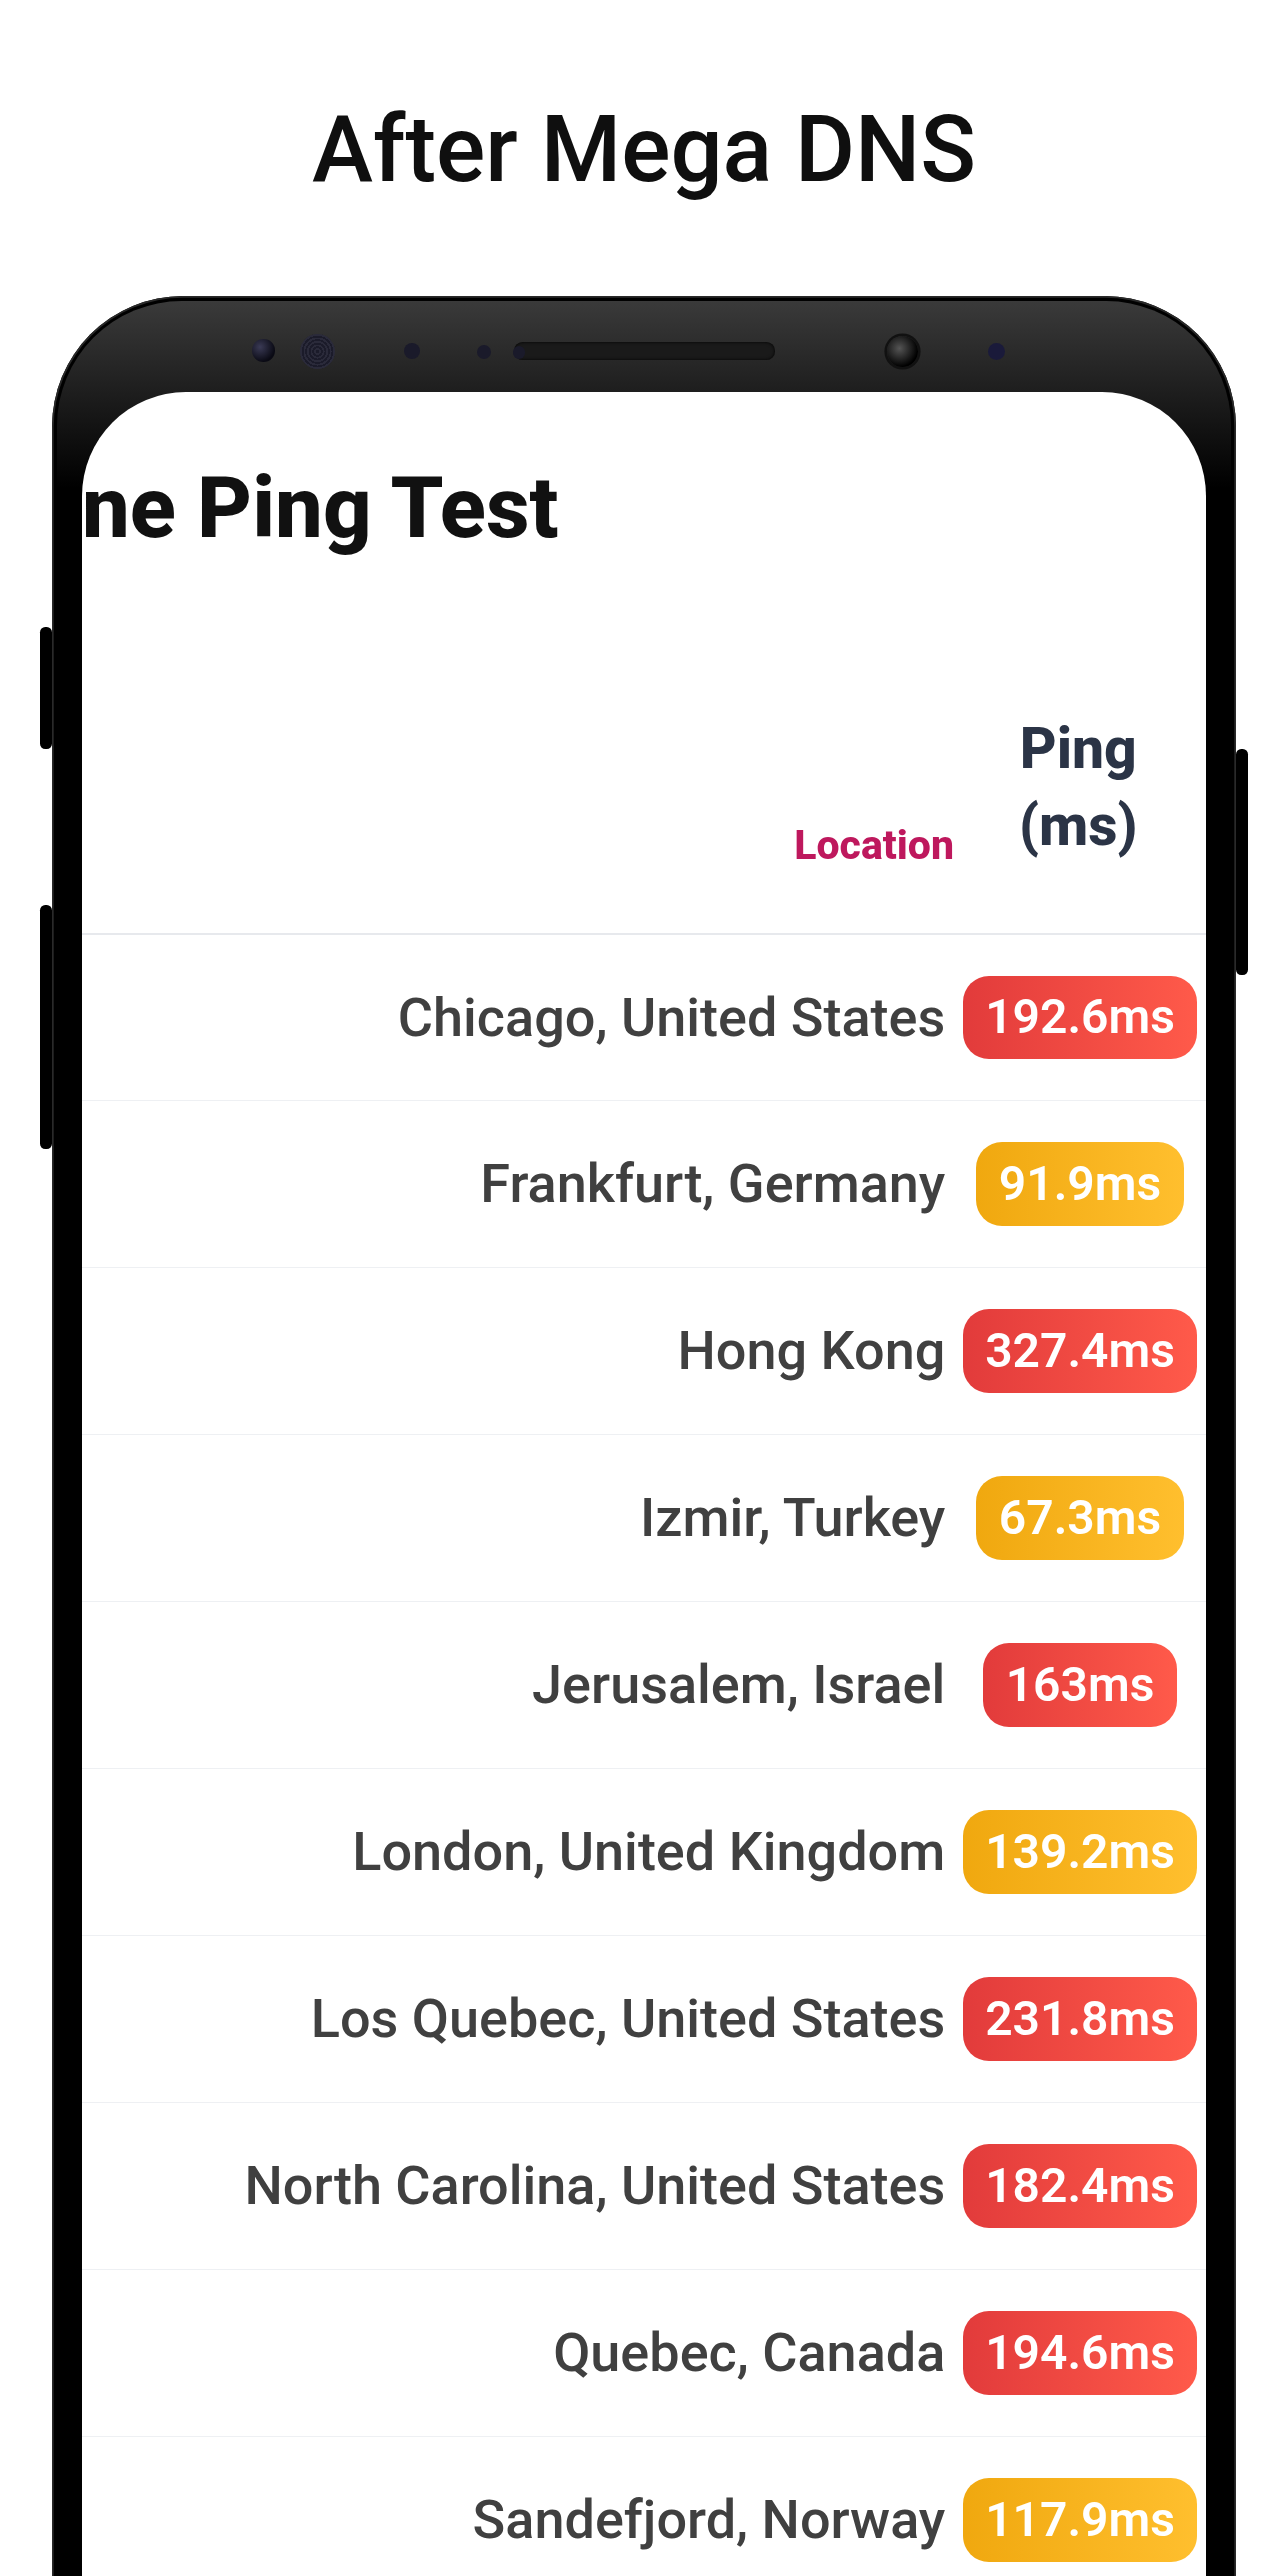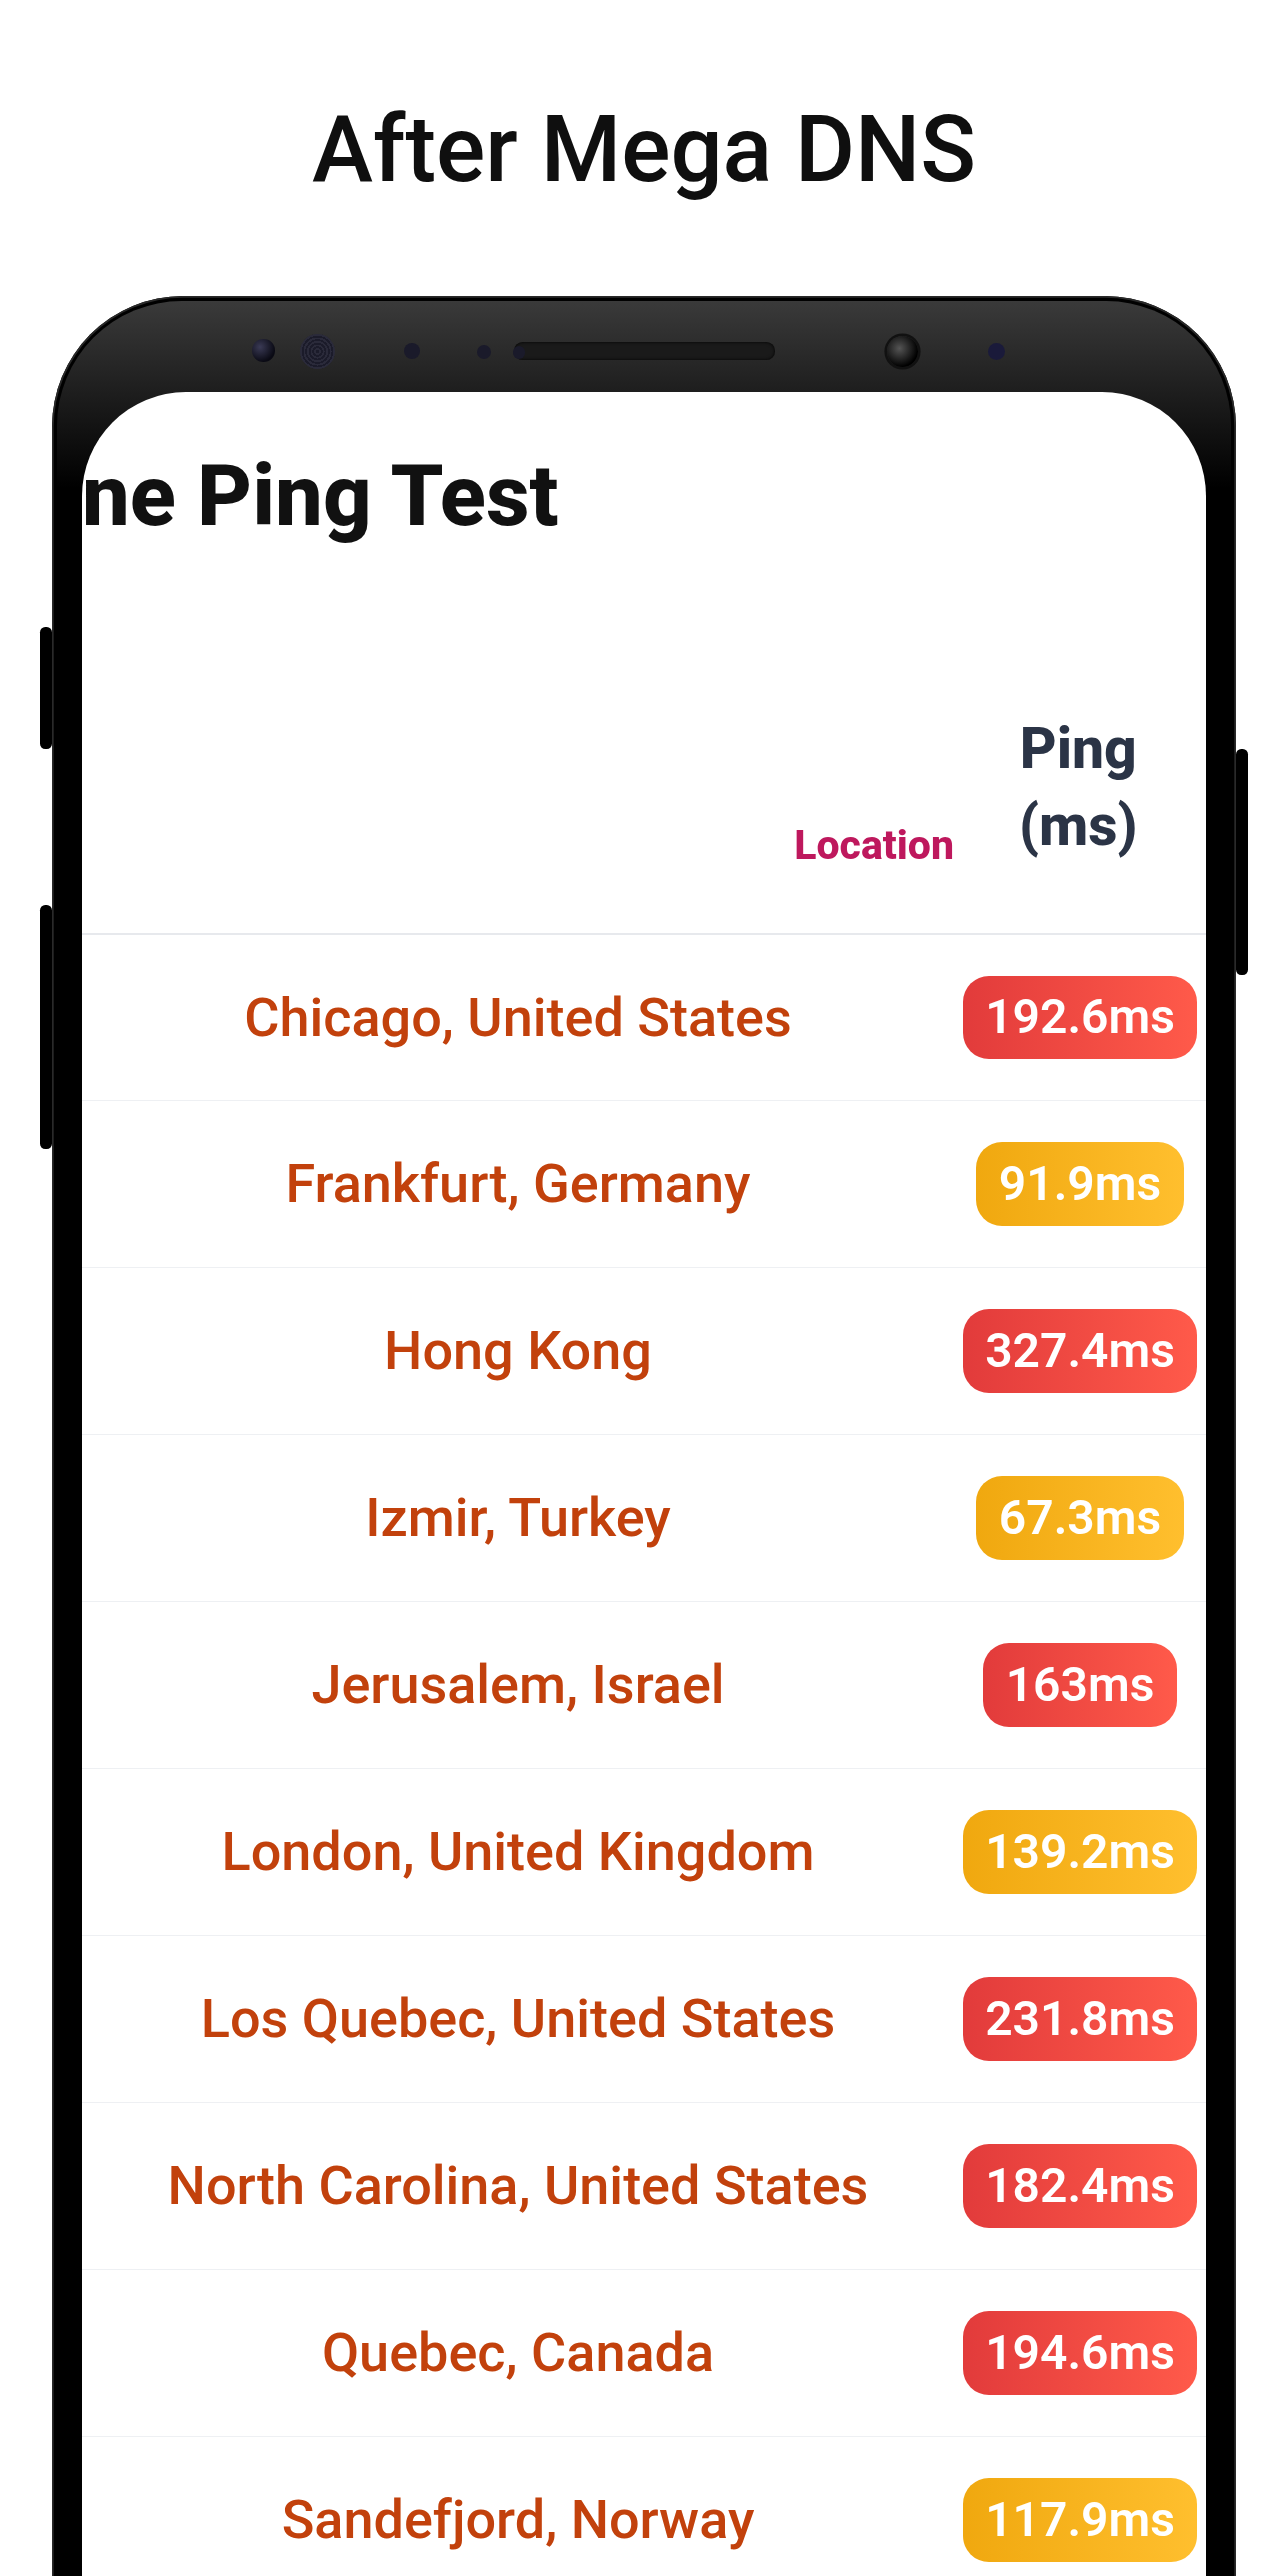--- a/index.html
+++ b/index.html
@@ -76,21 +76,21 @@
   
   .btn-side { position: absolute; background: #000; border-radius: 5.2px; }
   .btn-l1 { left: -12.2px; top: 331px; width: 12.2px; height: 122px; }
   .btn-l2 { left: -12.2px; top: 609px; width: 12.2px; height: 244px; }
   .btn-r1 { right: -12.2px; top: 453px; width: 12.2px; height: 226px; }
 
   
   .content { position: absolute; inset: 0; }
   .page-title {
     position: absolute;
-    top: 54px;
+    top: 66px;
     left: 0px;
     font-size: 85px;
     font-weight: 800;
     color: #111;
     white-space: nowrap;
   }
 
   .table-head {
     position: absolute;
     top: 270px;
@@ -128,24 +128,24 @@
   .row {
     display: flex;
     align-items: center;
     border-top: 1.7px solid #eef0f3;
     padding: 38px 0;
     min-height: 167px;
   }
   .row:first-child { border-top: 2.6px solid #e7e9ed; }
   .loc {
     flex: 1;
-    text-align: center;
+    text-align: right;
     font-size: 54px;
     font-weight: 500;
-    color: #c2410c;
+    color: #404040;
     padding: 0 8.7px;
     line-height: 1.25;
   }
   .ping-cell {
     width: 252px;
     display: flex;
     justify-content: center;
   }
   .badge {
     display: inline-block;

